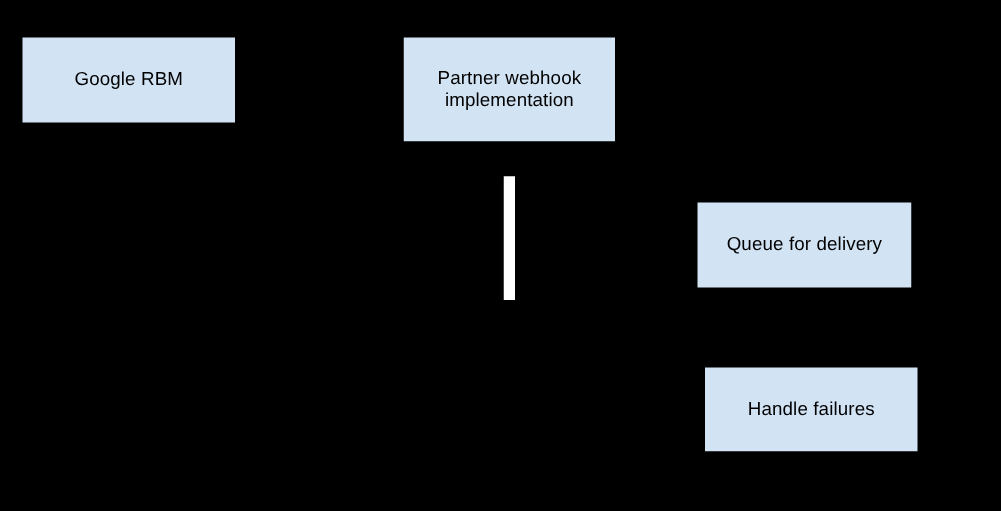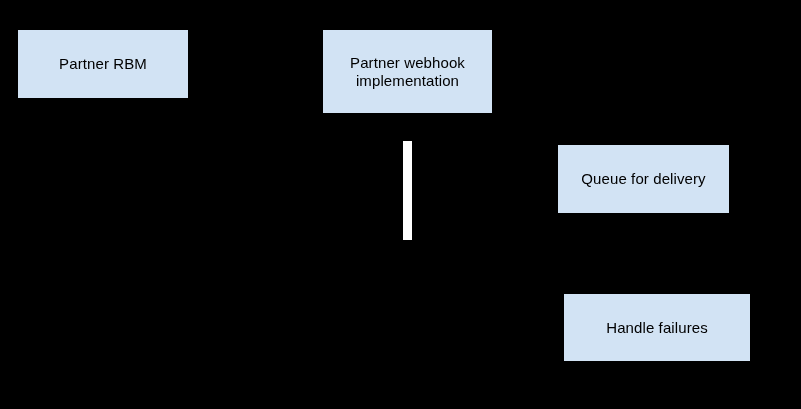--- a/index.html
+++ b/index.html
@@ -39,31 +39,31 @@
     position: absolute;
     background: #ffffff;
   }
 </style>
 </head>
 <body style="background: rgb(0, 0, 0);">
 
 <div id="canvas" style="width: 801px; height: 409px; background: rgb(0, 0, 0);">
 
   <div class="node" id="node-0" style="left: 18px; top: 30px; width: 170px; height: 68px; background: rgb(210, 227, 244); color: rgb(0, 0, 0);">
-    <span>Partner RBM</span>
+    <span>Google RBM</span>
   </div>
 
   <div class="node" id="node-1" style="left: 323px; top: 30px; width: 169px; height: 83px; background: rgb(210, 227, 244); color: rgb(0, 0, 0);">
     <span>Partner webhook
 implementation</span>
   </div>
 
-  <div class="node" id="node-2" style="left: 558px; top: 145px; width: 171px; height: 68px; background: rgb(210, 227, 244); color: rgb(0, 0, 0);">
+  <div class="node" id="node-2" style="left: 558px; top: 162px; width: 171px; height: 68px; background: rgb(210, 227, 244); color: rgb(0, 0, 0);">
     <span>Queue for delivery</span>
   </div>
 
-  <div class="node" id="node-3" style="left: 564px; top: 294px; width: 186px; height: 67px; background: rgb(210, 227, 244); color: rgb(0, 0, 0);">
+  <div class="node" id="node-3" style="left: 564px; top: 294px; width: 170px; height: 67px; background: rgb(210, 227, 244); color: rgb(0, 0, 0);">
     <span>Handle failures</span>
   </div>
 
   <div class="connector-bar" id="connector-0" style="left: 403px; top: 141px; width: 9px; height: 99px; background: rgb(255, 255, 255);"></div>
 
 </div>
 
 </body></html>

